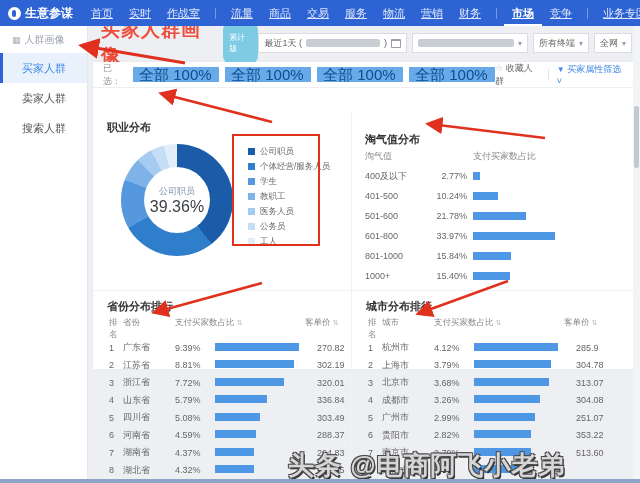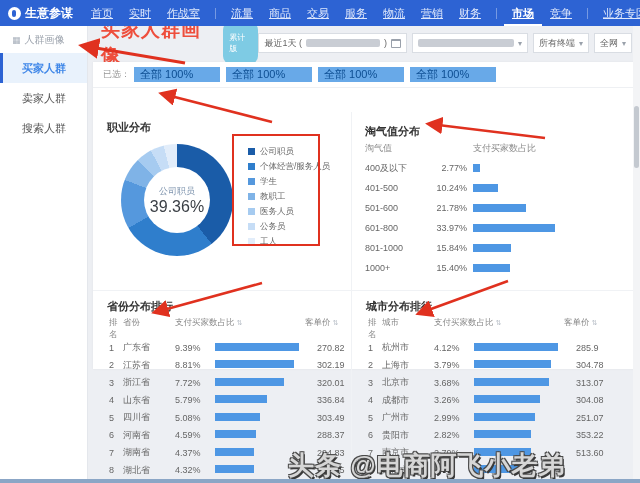--- a/index.html
+++ b/index.html
@@ -14,40 +14,40 @@
   .logo-dot::after { content:""; position:absolute; left:4px; top:3px; width:4px; height:7px; background:#2d63d3; border-radius:2px; }
   .nav-sep { width:1px; height:11px; background:rgba(255,255,255,.35); margin:0 7px; }
   .nav-item { padding:0 8px; height:26px; line-height:26px; cursor:pointer; white-space:nowrap;text-decoration:underline; }
   .nav-item.active { color:#fff; font-weight:bold; border-bottom:2px solid #fff; }
 
   
   .sidebar { position:absolute; left:0; top:26px; width:88px; height:457px; background:#fff; border-right:1px solid #e4e7ec; z-index:2; }
   .side-group { display:flex; align-items:center; gap:4px; color:#9aa1ab; font-size:10px; padding:7px 0 6px 12px; }
   .side-grid-icon { color:#aab2bd; font-size:9px; }
   .side-item { height:30px; line-height:30px; font-size:11px; color:#555; padding-left:22px; cursor:pointer; position:relative; }
-  .side-item.active { background:#e9f2fc; color:#3f87e8;font-weight:bold; }
+  .side-item.active { background:#e9f2fc; color:#3f87e8; }
   .side-item.active::before { content:""; position:absolute; left:0; top:0; width:3px; height:30px; background:#2d63d3; }
 
   
   .main { position:absolute; left:89px; top:26px; width:551px; height:457px; }
   .page-header { position:absolute; left:0; top:0; width:100%; height:34px; display:flex; align-items:center; padding:0 8px 0 12px; }
   .page-title { color:#ee4e3c; font-size:19px; font-weight:bold; letter-spacing:1px; }
   .title-badge { margin-left:6px; background:#7ecbe4; color:#fff; font-size:8px; padding:10px 6px; border-radius:8px; }
   .hdr-controls { margin-left:auto; display:flex; align-items:center; gap:5px; }
   .ctrl-box { background:#fff; border:1px solid #d9dde3; border-radius:0; height:20px; display:flex; align-items:center; gap:4px; padding:0 5px; font-size:9px; color:#666; cursor:pointer; white-space:nowrap; }
   .blur-block { background:#c9cdd4; border-radius:2px; height:8px; }
   .cal-icon { width:10px; height:9px; border:1px solid #9aa1ab; border-top:2px solid #9aa1ab; border-radius:1px; }
   .chev { color:#9aa1ab; font-size:8px; }
 
   .card { position:absolute; left:4px; top:36px; width:543px; height:307px; background:#fff; box-shadow:0 0 2px rgba(0,0,0,.06); }
 
   
   .filter-bar { display:flex; align-items:center; height:26px; border-bottom:1px solid #eef0f3; padding:0 10px; font-size:9px; color:#999; }
   .chips { display:flex; gap:6px; margin-left:4px; }
-  .chip { background:#68a9e8; color:#0d4e92; font-size:11px; height:15px; line-height:15px; padding:0 6px; width:86px; cursor:pointer; }
+  .chip { background:#68a9e8; color:#0d4e92; font-size:15px; height:15px; line-height:15px; padding:0 6px; width:86px; cursor:pointer; }
   .filter-right { margin-left:auto; display:flex; align-items:center; gap:8px; }
   .fav { color:#666; cursor:pointer; }
   .star { color:#b3b9c2; }
   .vline { width:1px; height:11px; background:#e2e5ea; }
   .attr-filter { color:#3f87e8; cursor:pointer; }
   .funnel { font-size:8px; }
 
   .section-band { height:22px; background:#f5f6f8; border-bottom:1px solid #eef0f3; line-height:22px; padding-left:14px; font-size:11px; color:#333; font-weight:bold; }
 
   .chart-title { font-size:11px; color:#333; font-weight:bold;text-align:right; }
@@ -62,21 +62,21 @@
   .donut::after { content:""; position:absolute; left:23px; top:23px; width:66px; height:66px; border-radius:50%; background:#fff; }
   .donut-center { position:absolute; left:28px; top:32px; width:112px; height:112px; display:flex; flex-direction:column; align-items:center; justify-content:center; z-index:2; }
   .donut-lbl { font-size:9px; color:#7d93ad; }
   .donut-val { font-size:16px; color:#3a3f45; }
   .legend { position:absolute; left:146px; top:26px; width:86px; padding:6px 0 0 9px; }
   .legend-item { display:flex; align-items:center; gap:5px; height:15px; font-size:8.5px; color:#666; white-space:nowrap; }
   .sw { width:7px; height:7px; flex:0 0 auto; }
   .red-box { position:absolute; left:139px; top:22px; width:88px; height:112px; border:2px solid #e0311f; z-index:3; pointer-events:none; }
 
   
-  .taoqi { position:absolute; left:272px; top:4px; width:262px; height:178px; }
+  .taoqi { position:absolute; left:272px; top:12px; width:262px; height:178px; }
   .taoqi-title { position:absolute; left:0px; top:8px; }
   .cols-hdr { position:absolute; left:0; top:26px; width:100%; display:flex; font-size:9px; color:#888; }
   .bar-row { position:absolute; left:0; width:100%; height:16px; display:flex; align-items:center; font-size:9px; color:#666; }
   .bar-cat { width:60px; }
   .bar-pct { width:48px; text-align:right; padding-right:6px; }
   .bar { height:8px; background:#4e97e4; }
 
   
   .tables-row { position:absolute; left:0; top:229px; width:543px; height:192px; }
   .rk-table { position:absolute; top:0; width:255px; }
@@ -174,20 +174,32 @@
   <div class="card">
 
     <div class="filter-bar">
       <span>已选：</span>
       <div class="chips" id="chips">
           <span class="chip">全部 100%</span>
           <span class="chip">全部 100%</span>
           <span class="chip">全部 100%</span>
           <span class="chip">全部 100%</span>
         </div>
+      <div class="filter-right">
+        <span class="fav">
+          <span class="star">☆</span>
+          <span>收藏人群</span>
+        </span>
+        <span class="vline"></span>
+        <span class="attr-filter">
+          <span class="funnel">▼</span>
+          <span>买家属性筛选</span>
+          <span>˅</span>
+        </span>
+      </div>
     </div>
 
 
     <div class="charts-row">
       <span class="chart-title occ-title">职业分布</span>
       <div class="donut" id="donut" style="background: conic-gradient(rgb(26, 92, 168) 0%, rgb(26, 92, 168) 39.36%, rgb(47, 126, 204) 39.36%, rgb(47, 126, 204) 66.66%, rgb(85, 152, 221) 66.66%, rgb(85, 152, 221) 80.86%, rgb(127, 179, 231) 80.86%, rgb(127, 179, 231) 87.66%, rgb(166, 203, 240) 87.66%, rgb(166, 203, 240) 92.26%, rgb(198, 221, 246) 92.26%, rgb(198, 221, 246) 96.16%, rgb(226, 237, 250) 96.16%, rgb(226, 237, 250) 100%);"></div>
       <div class="donut-center">
         <span class="donut-lbl">公司职员</span>
         <span class="donut-val">39.36%</span>
       </div>

